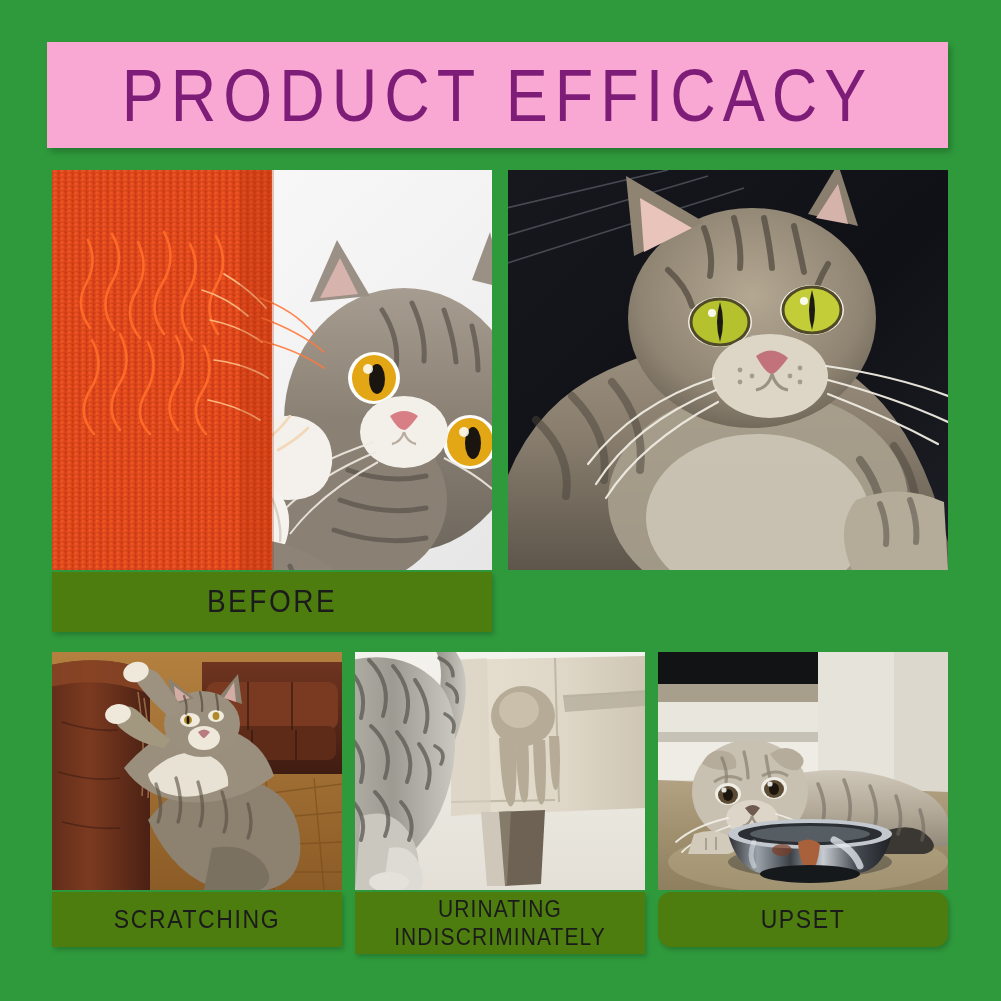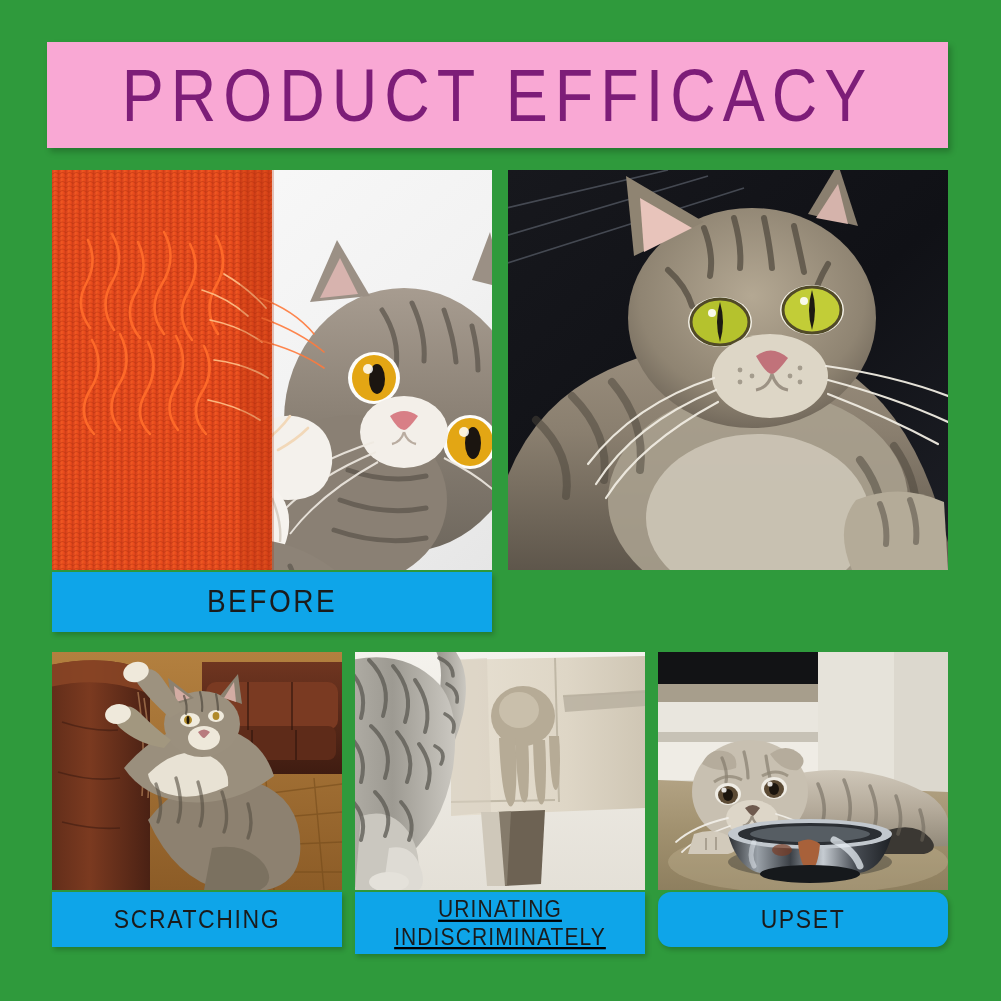--- a/index.html
+++ b/index.html
@@ -49,21 +49,21 @@
     position: absolute;
   }
   .photo {
     position: relative;
     width: 100%;
     overflow: hidden;
     background: #d8d8d8;
   }
   .caption-box {
     width: 100%;
-    background: #0ea5e9;
+    background: #4d7c0f;
     box-shadow: 2px 3px 5px rgba(0,0,0,0.20);
     display: flex;
     align-items: center;
     justify-content: center;
     box-sizing: border-box;
   }
   .caption-text {
     font-family: "Liberation Sans", sans-serif;
     color: #1b1b1b;
     font-weight: 400;
@@ -85,21 +85,21 @@
   
   .panel-bot .caption-box { margin-top: 2px; }
   .panel-bot .caption-text { font-size: 23px; letter-spacing: 1.6px; }
 
   #panel-scratching  { left: 52px;  top: 652px; width: 290px; }
   #panel-scratching .photo { height: 238px; }
   #panel-scratching .caption-box { height: 55px; }
 
   #panel-urinating   { left: 355px; top: 652px; width: 290px; }
   #panel-urinating .photo { height: 238px; }
-  #panel-urinating .caption-box { height: 62px; text-decoration: underline; }
+  #panel-urinating .caption-box { height: 62px; }
   #panel-urinating .caption-text { font-size: 21px; letter-spacing: 1.1px; }
 
   #panel-upset       { left: 658px; top: 652px; width: 290px; }
   #panel-upset .photo { height: 238px; }
   #panel-upset .caption-box { height: 55px; border-radius: 13px; }
 
   
   .photo svg { display: block; width: 100%; height: 100%; }
 </style>
 </head>

